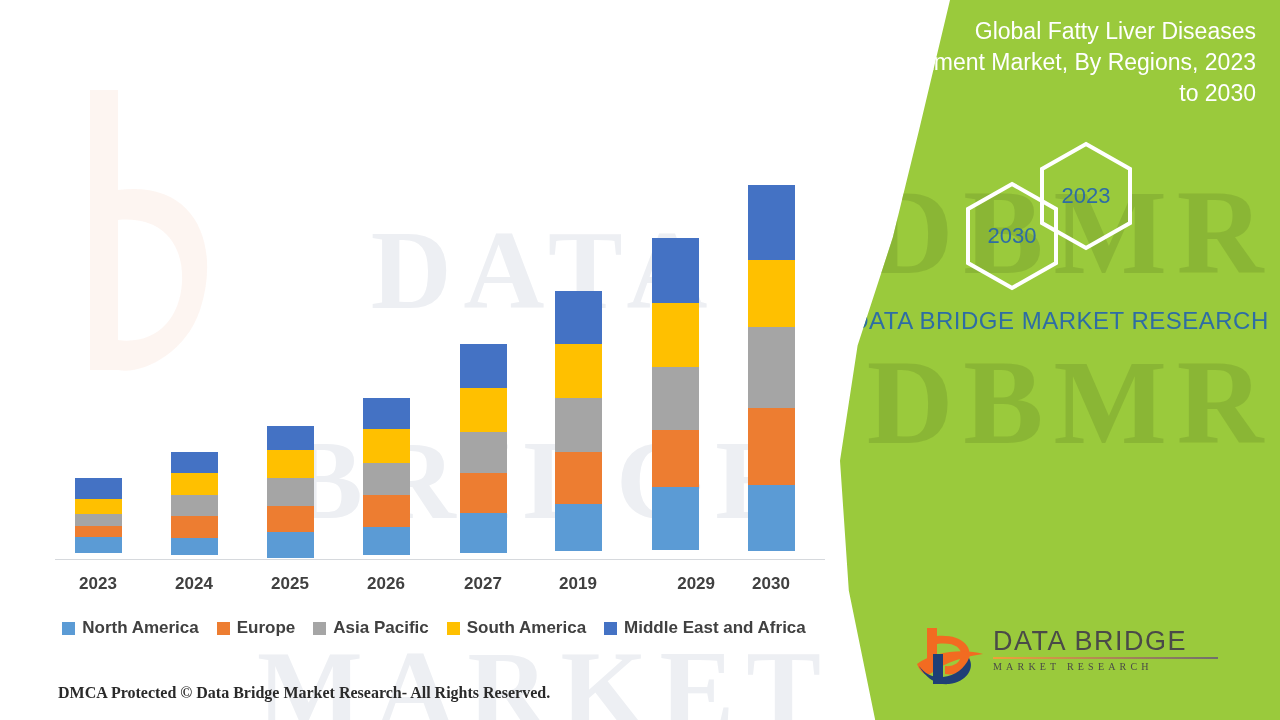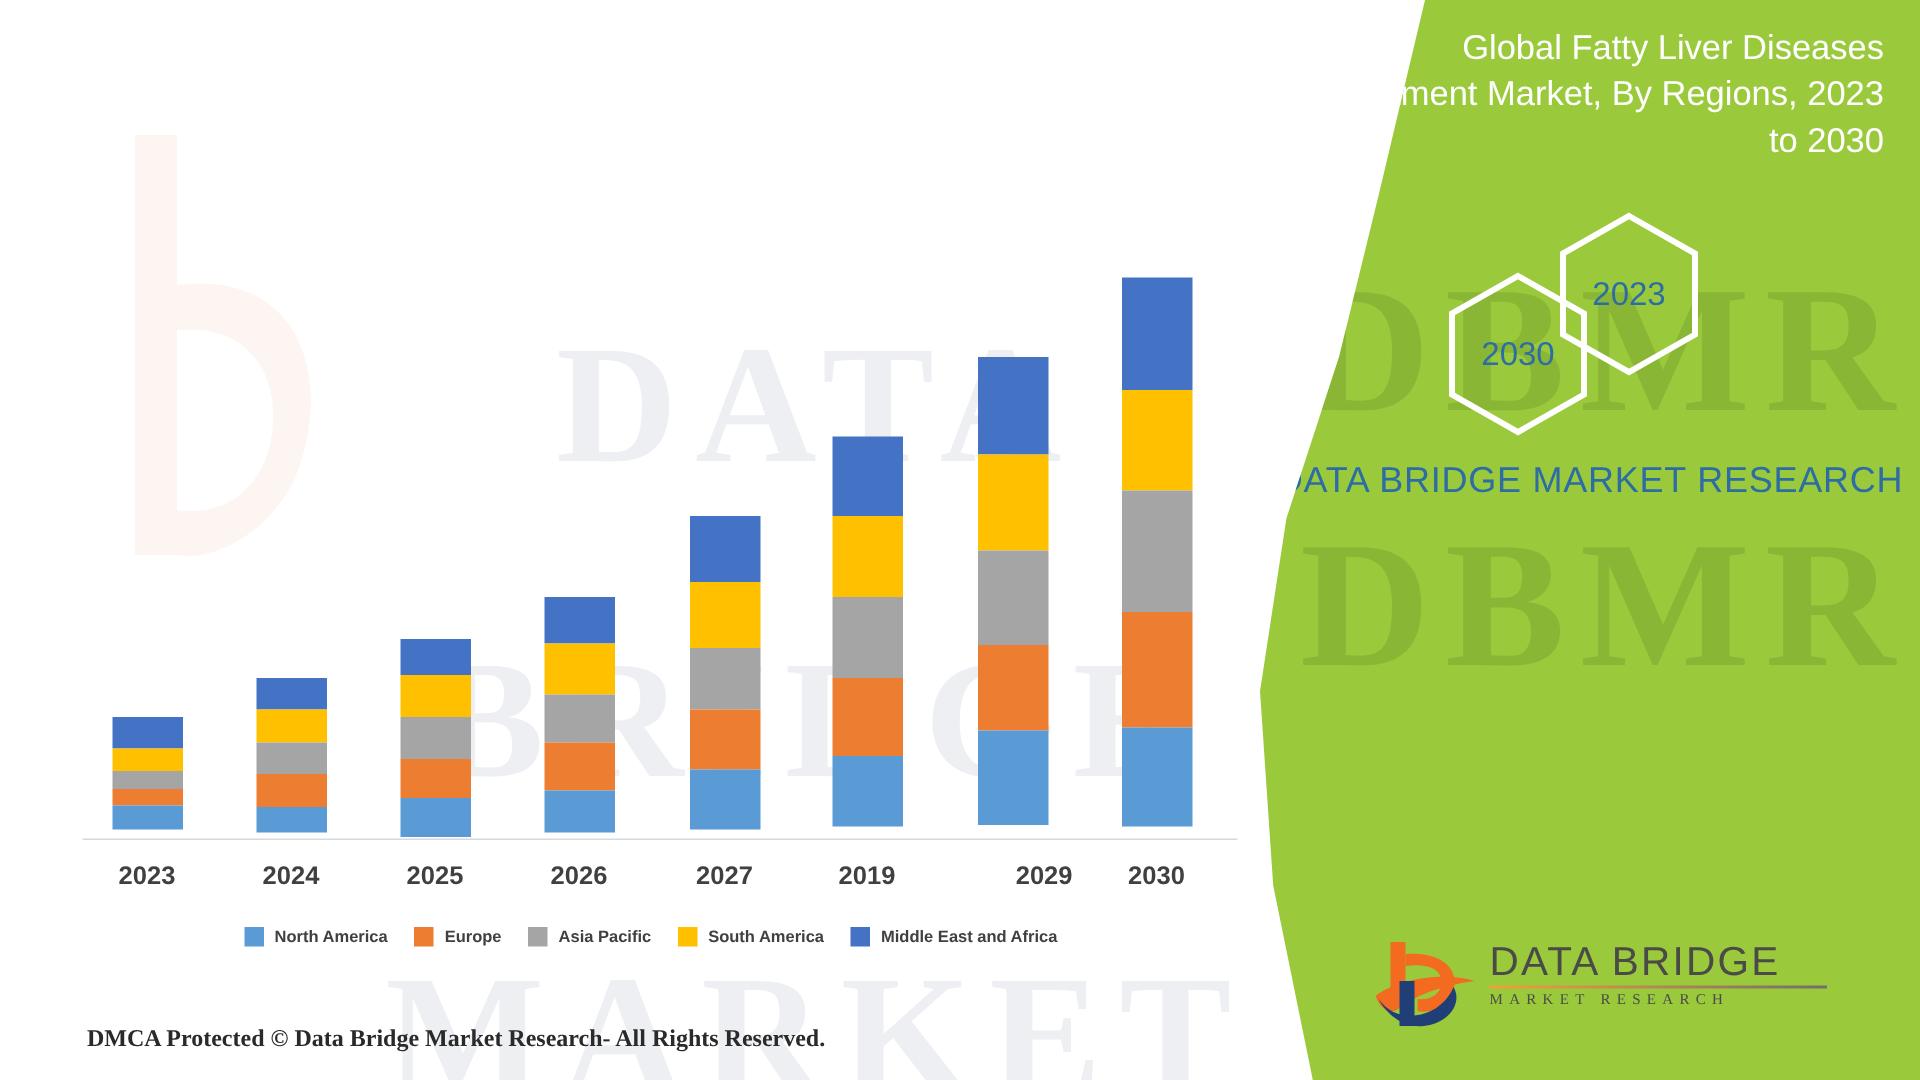--- a/index.html
+++ b/index.html
@@ -87,21 +87,21 @@
     color:#404040;font-size:17px;font-weight:700;
   }
 
   
   .legend{
     position:absolute;left:0;top:618px;width:868px;
     display:flex;justify-content:center;align-items:center;gap:18px;
   }
   .legend-item{display:flex;align-items:center;gap:7px;}
   .legend-swatch{width:13px;height:13px;display:block;}
-  .legend-label{color:#404040;font-size:11px;font-weight:700;white-space:nowrap;}
+  .legend-label{color:#404040;font-size:17px;font-weight:700;white-space:nowrap;}
 
   
   .footer-dmca{
     position:absolute;left:58px;top:684px;color:#2a2a2a;font-size:16px;font-weight:700;
     font-family:"Liberation Serif", serif;
   }
   .footer-source{
     position:absolute;left:460px;top:685px;color:#2a2a2a;font-size:11.5px;
     font-family:"Liberation Serif", serif;
   }

